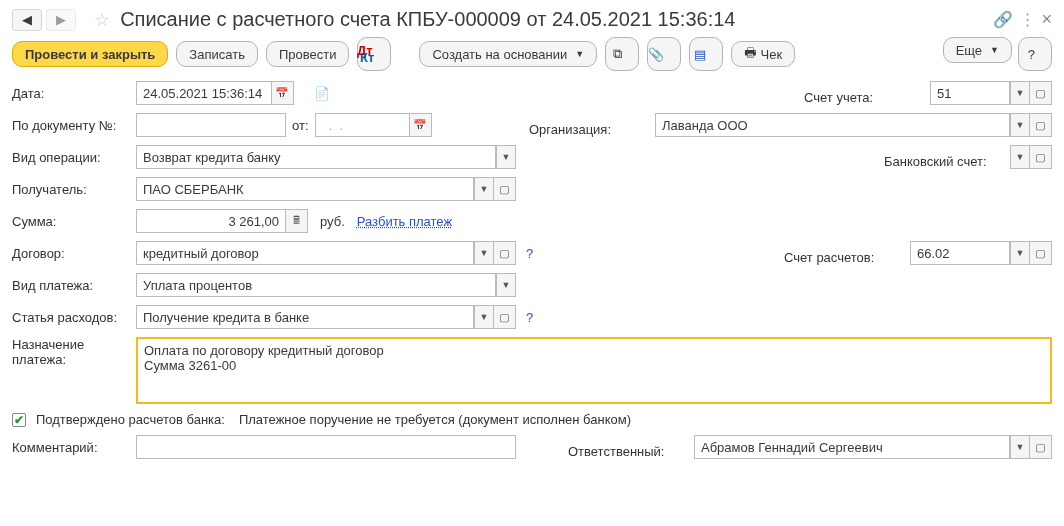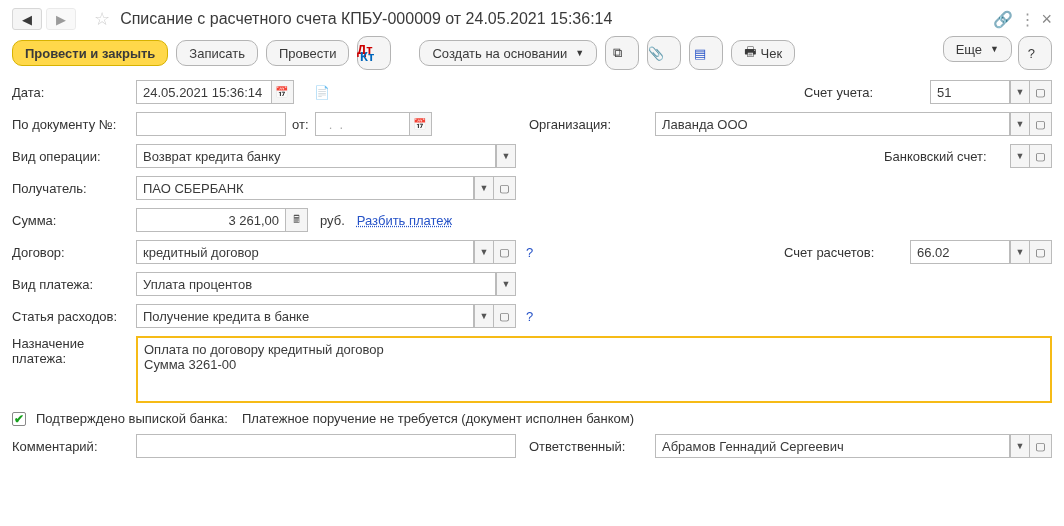--- a/index.html
+++ b/index.html
@@ -18,38 +18,38 @@
 }
 *{box-sizing:border-box;font-family:Arial,Helvetica,sans-serif;font-size:13px;color:var(--text);}
 body{margin:0;background:var(--bg);padding:8px 12px;}
 
 
 .header{display:flex;align-items:center;margin-bottom:6px;gap:4px}
 .nav-btn{width:30px;height:22px;border:1px solid var(--border-light);border-radius:3px;background:var(--btn-bg);display:flex;justify-content:center;align-items:center}
 .nav-btn[disabled]{opacity:.5}
 .nav-sep{width:6px}
 .star{margin:0 4px;color:#cfcfcf;font-size:18px}
-.title{font-size:16px;font-weight:400;margin-left:2px}
+.title{font-size:20px;font-weight:400;margin-left:2px}
 .header-right{margin-left:auto;display:flex;gap:6px;align-items:center}
 .header-right .icon{color:#999;font-size:16px}
 .close-x{font-size:18px;color:#888}
 
 
 .toolbar{display:flex;align-items:center;gap:8px;margin-bottom:10px;flex-wrap:wrap}
 .btn{height:26px;padding:0 12px;border:1px solid #b4b4b4;border-radius:10px;background:var(--btn-bg);display:inline-flex;align-items:center;gap:4px}
 .btn.primary{background:var(--primary);border-color:var(--primary-dark);font-weight:700}
 .btn.icon-only{padding:16px;width:28px;justify-content:flex-end}
 .toolbar .spacer{width:12px}
 .toolbar .dropdown-caret{margin-left:4px;font-size:9px}
 .toolbar-right{margin-left:auto;display:flex;gap:6px}
 
 
 .form{display:block}
 .row{display:flex;align-items:center;margin-bottom:8px;gap:6px}
-.col{display:flex;align-items:center;gap:6px}
+.col{display:flex;align-items:flex-end;gap:6px}
 .lbl-col{min-width:118px}
 .lbl-col-r{min-width:120px}
 .label{white-space:nowrap;color:var(--muted)}
 .right-block{margin-left:20px}
 
 
 .fld{display:flex;align-items:stretch}
 .input,
 input[type="text"],
 select{
@@ -268,35 +268,35 @@
 платежа:</span>
       </div>
     <div class="ta-wrap">
       <textarea style="">Оплата по договору кредитный договор
 Сумма 3261-00</textarea>
     </div>
   </div>
 
   <div class="row">
     <span class="cb checked"></span>
-    <span class="label">Подтверждено выпиской банка:</span>
+    <span class="label">Подтверждено расчетов банка:</span>
     <span style="margin-left:8px" class="label">Платежное поручение не требуется (документ исполнен банком)</span>
   </div>
 
   <div class="row">
     <div class="col lbl-col">
         <span class="label">Комментарий:</span>
       </div>
     <div class="fld" style="flex:0 0 380px">
       <input type="text" class="flex1" value="" style="">
     </div>
 
     <div class="col right-block" style="margin-left:auto">
       <div class="lbl-col-r"><span class="label">Ответственный:</span></div>
       <div class="fld">
-        <input type="text" style="width: 355px;" value="Абрамов Геннадий Сергеевич">
+        <input type="text" style="width: 316px;" value="Абрамов Геннадий Сергеевич">
         <button class="btn-addon select-arrow">▼</button>
         <button class="btn-addon">▢</button>
       </div>
     </div>
   </div>
 
 </div>
 
 </body></html>

